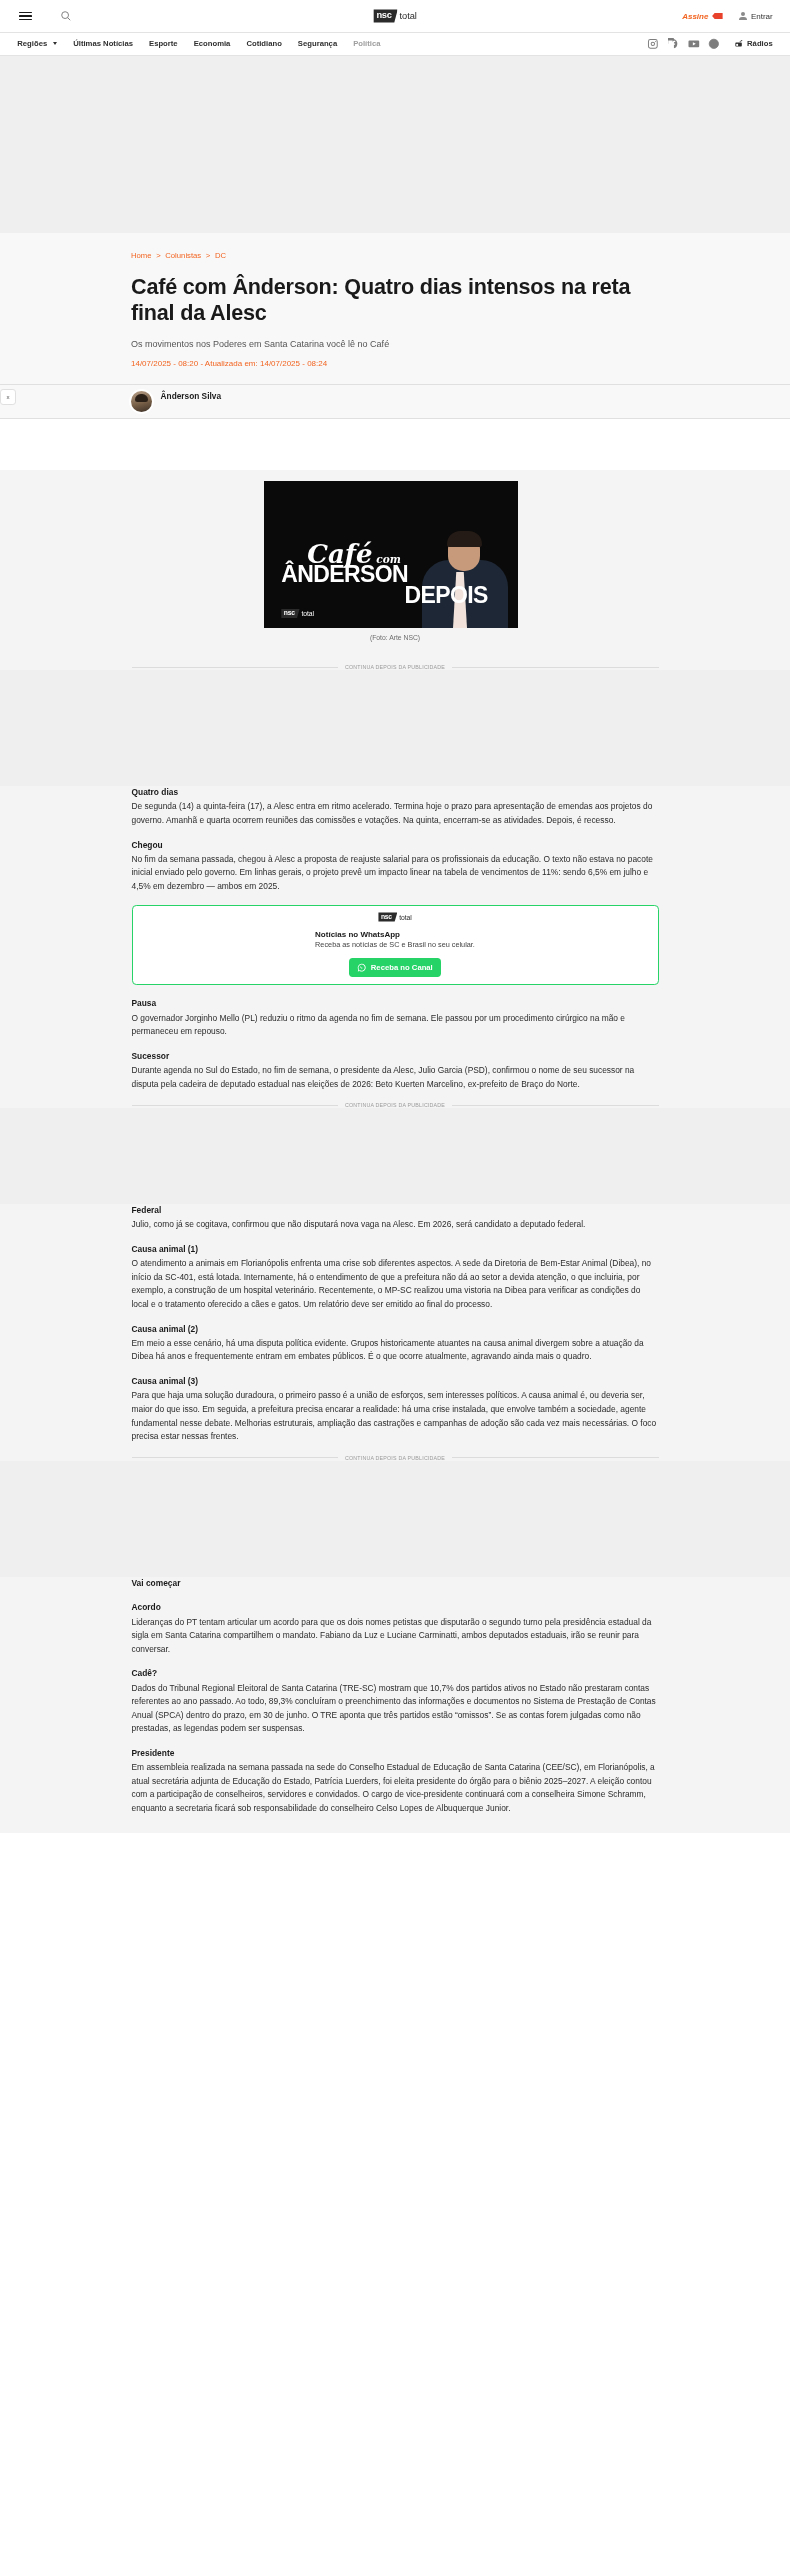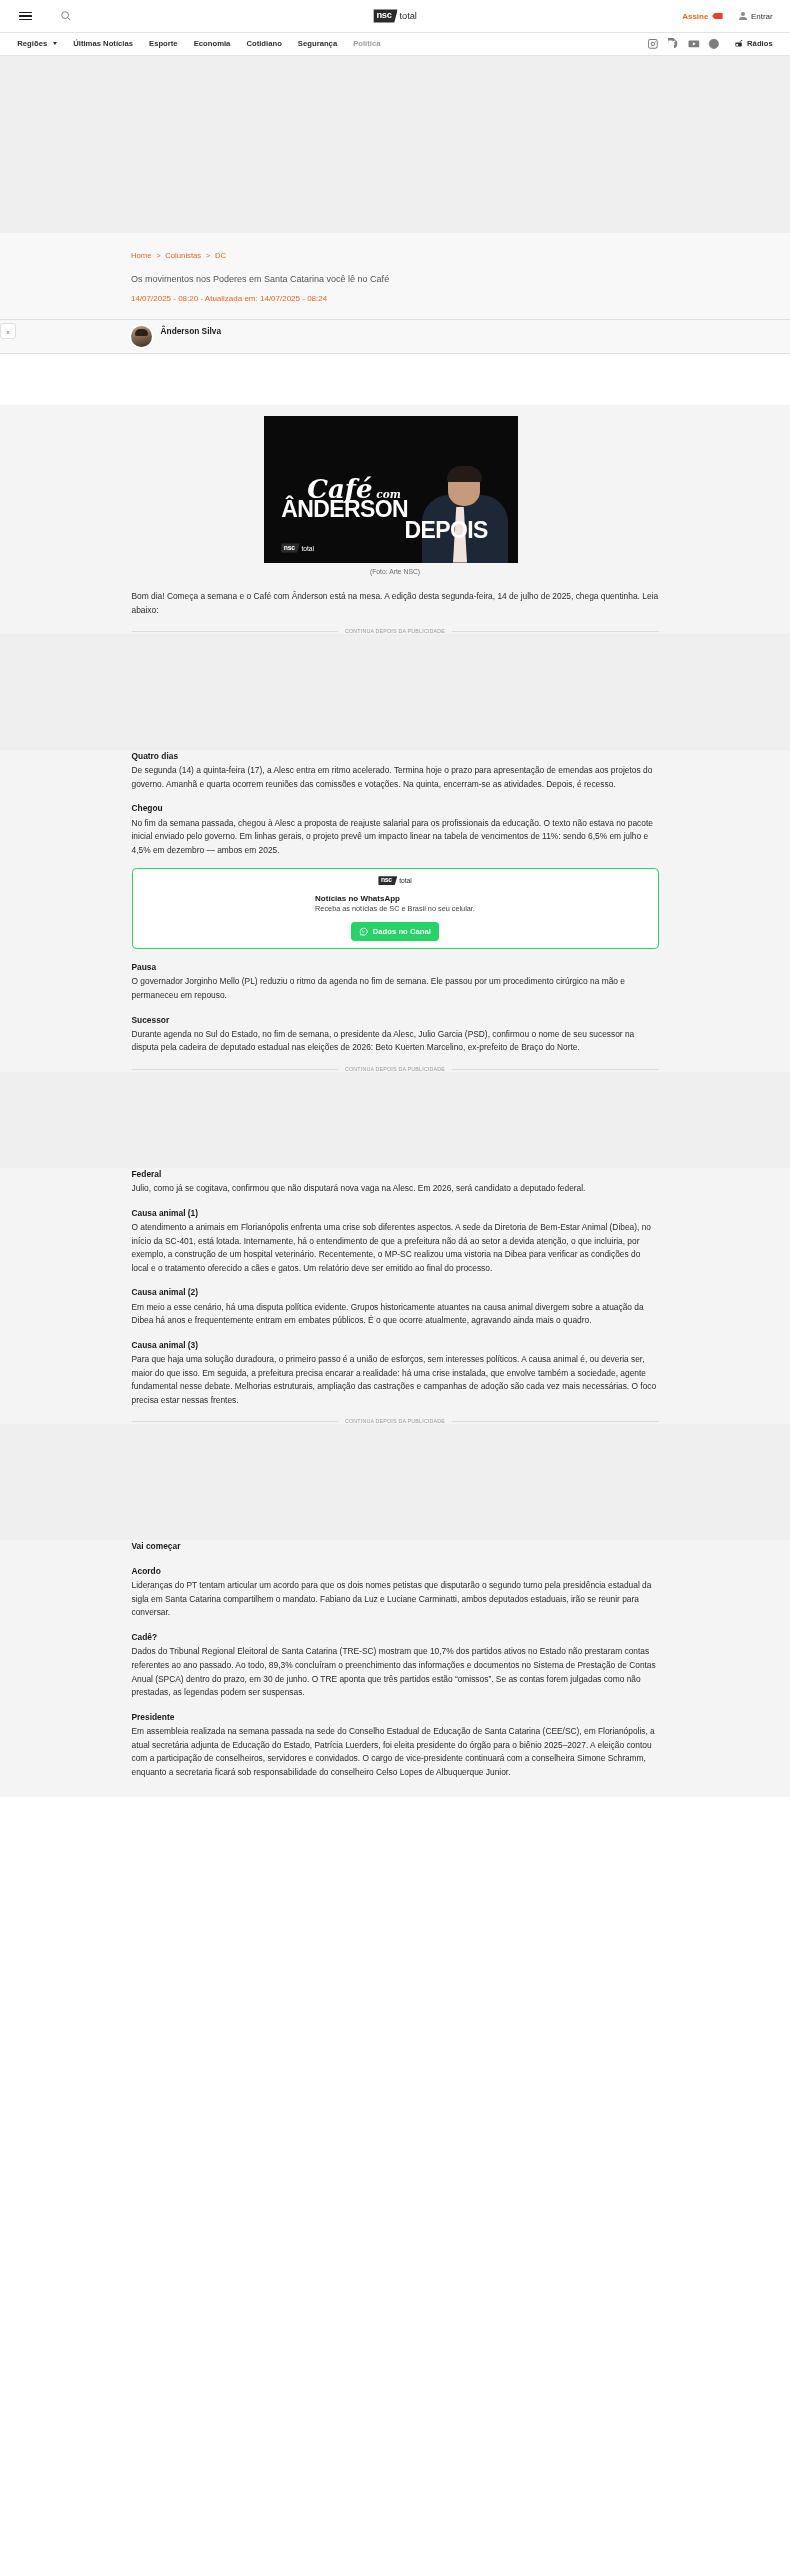--- a/index.html
+++ b/index.html
@@ -59,20 +59,21 @@
     margin-left: auto;
     display: flex; align-items: center; gap: 16px;
   }
   .assine-link {
     color: #f26522;
     font-weight: bold;
     font-size: 8px;
     display: flex; align-items: center; gap: 3.7px;
     text-decoration: none;
     cursor: pointer;
+    font-style: italic;
   }
   .key-icon {
     width: 10.5px; height: 6.8px;
     background: #e8412c;
     position: relative;
     clip-path: polygon(0 50%, 28% 0, 100% 0, 100% 100%, 28% 100%);
   }
   .entrar-link {
     color: #333333;
     font-size: 8px;
@@ -475,20 +476,21 @@
 
   <div class="article-head">
     <div class="breadcrumb">
       <a>Home</a>
       <span class="sep">&gt;</span>
       <a>Colunistas</a>
       <span class="sep">&gt;</span>
       <a>DC</a>
     </div>
 
+    <h1 class="article-title">Café com Ânderson: Quatro dias intensos na reta final da Alesc</h1>
     <div class="article-subtitle">Os movimentos nos Poderes em Santa Catarina você lê no Café</div>
     <div class="article-date">14/07/2025 - 08:20 - Atualizada em: 14/07/2025 - 08:24</div>
   </div>
 
   <div class="byline-row">
     <div class="close-chip">x</div>
     <div class="avatar"></div>
     <div class="byline-name">Ânderson Silva</div>
   </div>
 
@@ -514,23 +516,20 @@
           <span class="nsc-badge">nsc</span>
           <span class="nsc-total-word">total</span>
         </div>
       </div>
       <div class="hero-caption">(Foto: Arte NSC)</div>
     </div>
   </div>
 
   <div class="body-band">
 
-    <div class="copy">
-      <p>Bom dia! Começa a semana e o Café com Ânderson está na mesa. A edição desta segunda-feira, 14 de julho de 2025, chega quentinha. Leia abaixo:</p>
-    </div>
 
     <div class="ad-sep">
       <span>CONTINUA DEPOIS DA PUBLICIDADE</span>
     </div>
     <div class="ad-slot tall"></div>
 
     <div class="copy">
       <div class="sec">
         <h3>Quatro dias</h3>
         <p>De segunda (14) a quinta-feira (17), a Alesc entra em ritmo acelerado. Termina hoje o prazo para apresentação de emendas aos projetos do governo. Amanhã e quarta ocorrem reuniões das comissões e votações. Na quinta, encerram-se as atividades. Depois, é recesso.</p>
@@ -547,21 +546,21 @@
         <span class="nsc-total-word">total</span>
       </div>
       <div class="wa-texts">
         <div class="wa-title">Notícias no WhatsApp</div>
         <div class="wa-sub">Receba as notícias de SC e Brasil no seu celular.</div>
       </div>
       <button class="wa-btn">
         <svg viewBox="0 0 24 24">
             <path d="M12 2a10 10 0 0 0-8.6 15l-1.3 4.7 4.8-1.3A10 10 0 1 0 12 2zm0 2a8 8 0 1 1-4.2 14.8l-.4-.2-2.5.7.7-2.4-.3-.4A8 8 0 0 1 12 4zm-3 4.8c-.9 1-.5 2.7.8 4.1s3.1 1.8 4.1.9c.6-.5.4-1-.2-1.3l-1-.5c-.4-.2-.7 0-1 .3-1-.5-1.8-1.3-2.3-2.3.3-.3.5-.6.3-1l-.5-1c-.3-.6-.8-.7-1.2-.2z"></path>
           </svg>
-        <span>Dados no Canal</span>
+        <span>Receba no Canal</span>
       </button>
     </div>
 
     <div class="copy">
       <div class="sec">
         <h3>Pausa</h3>
         <p>O governador Jorginho Mello (PL) reduziu o ritmo da agenda no fim de semana. Ele passou por um procedimento cirúrgico na mão e permaneceu em repouso.</p>
       </div>
       <div class="sec">
         <h3>Sucessor</h3>

